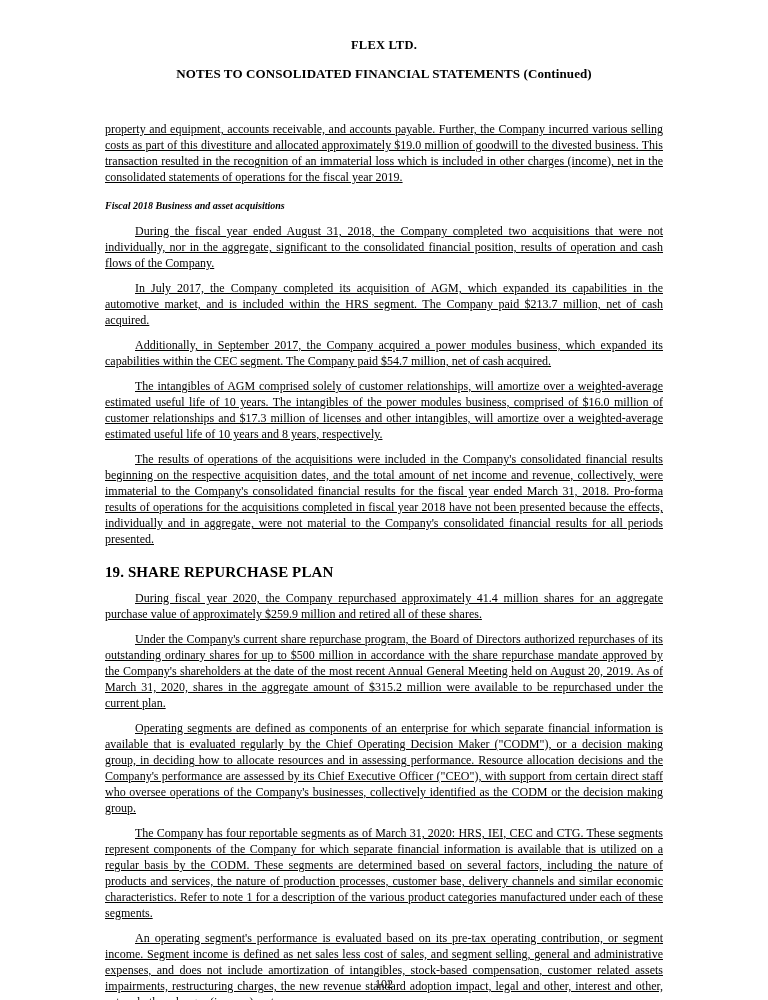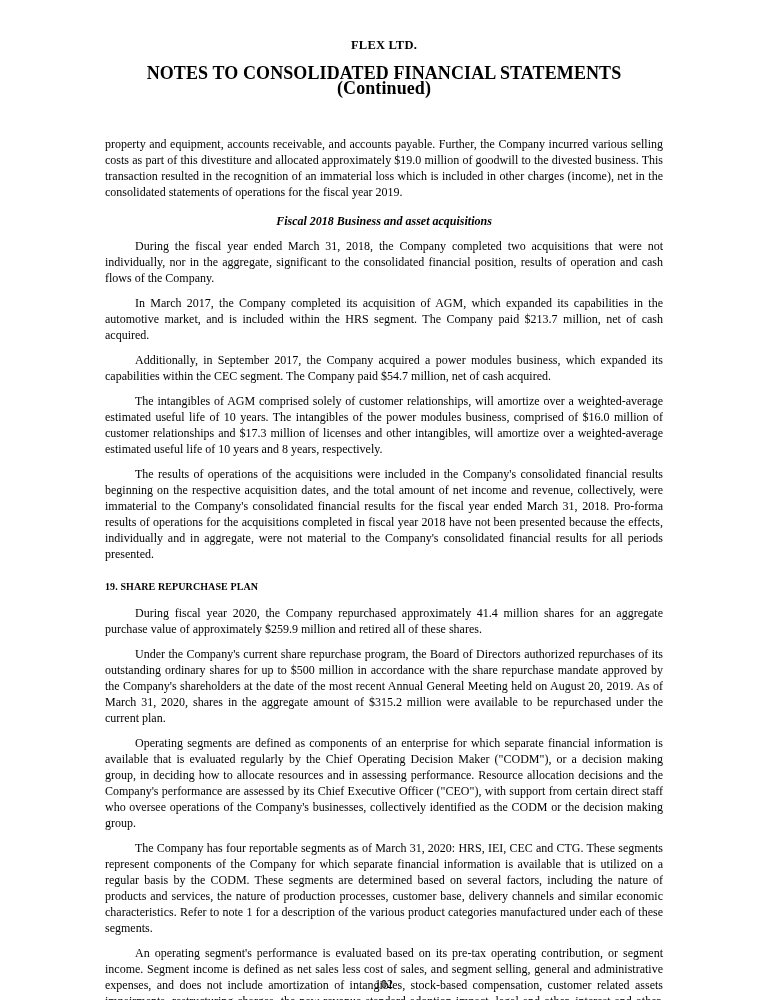--- a/index.html
+++ b/index.html
@@ -20,43 +20,43 @@
   }
   .doc-header { text-align: center; }
   .doc-title {
     font-weight: bold;
     font-size: 12.5px;
     line-height: 15px;
     letter-spacing: 0.2px;
   }
   .doc-subtitle {
     font-weight: bold;
-    font-size: 18px;
+    font-size: 13px;
     line-height: 15px;
     margin-top: 13px;
     letter-spacing: 0.1px;
   }
   .doc-body {
     margin-top: 40px;
     font-size: 12px;
     line-height: 16px;
     text-align: justify;
   }
-  .para { margin-bottom: 9px; }
+  .para { margin-bottom: 9px; text-decoration: underline; }
   .para.indent { text-indent: 30px; }
   .h-italic {
-    font-size: 12px;
+    font-size: 10px;
     font-weight: bold;
     font-style: italic;
-    text-align: center;
+    text-align: left;
     margin: 13px 0 9px 0;
     line-height: 16px;
   }
   .h-bold {
-    font-size: 10px;
+    font-size: 15px;
     font-weight: bold;
     text-align: left;
     margin: 17px 0 10px 0;
     line-height: 16px;
     letter-spacing: 0.1px;
   }
   .page-footer {
     position: absolute;
     left: 0;
     bottom: 25px;
@@ -73,22 +73,22 @@
 
   <div class="doc-header">
     <div class="doc-title">FLEX LTD.</div>
     <div class="doc-subtitle">NOTES TO CONSOLIDATED FINANCIAL STATEMENTS (Continued)</div>
   </div>
 
   <div class="doc-body">
     <p class="para">property and equipment, accounts receivable, and accounts payable. Further, the Company incurred various selling costs as part of this divestiture and allocated approximately $19.0 million of goodwill to the divested business. This transaction resulted in the recognition of an immaterial loss which is included in other charges (income), net in the consolidated statements of operations for the fiscal year 2019.</p>
 
     <h3 class="h-italic">Fiscal 2018 Business and asset acquisitions</h3>
-    <p class="para indent">During the fiscal year ended March 31, 2018, the Company completed two acquisitions that were not individually, nor in the aggregate, significant to the consolidated financial position, results of operation and cash flows of the Company.</p>
-    <p class="para indent">In March 2017, the Company completed its acquisition of AGM, which expanded its capabilities in the automotive market, and is included within the HRS segment. The Company paid $213.7 million, net of cash acquired.</p>
+    <p class="para indent">During the fiscal year ended August 31, 2018, the Company completed two acquisitions that were not individually, nor in the aggregate, significant to the consolidated financial position, results of operation and cash flows of the Company.</p>
+    <p class="para indent">In July 2017, the Company completed its acquisition of AGM, which expanded its capabilities in the automotive market, and is included within the HRS segment. The Company paid $213.7 million, net of cash acquired.</p>
     <p class="para indent">Additionally, in September 2017, the Company acquired a power modules business, which expanded its capabilities within the CEC segment. The Company paid $54.7 million, net of cash acquired.</p>
     <p class="para indent">The intangibles of AGM comprised solely of customer relationships, will amortize over a weighted-average estimated useful life of 10 years. The intangibles of the power modules business, comprised of $16.0 million of customer relationships and $17.3 million of licenses and other intangibles, will amortize over a weighted-average estimated useful life of 10 years and 8 years, respectively.</p>
     <p class="para indent">The results of operations of the acquisitions were included in the Company's consolidated financial results beginning on the respective acquisition dates, and the total amount of net income and revenue, collectively, were immaterial to the Company's consolidated financial results for the fiscal year ended March 31, 2018. Pro-forma results of operations for the acquisitions completed in fiscal year 2018 have not been presented because the effects, individually and in aggregate, were not material to the Company's consolidated financial results for all periods presented.</p>
 
     <h2 class="h-bold">19. SHARE REPURCHASE PLAN</h2>
     <p class="para indent">During fiscal year 2020, the Company repurchased approximately 41.4 million shares for an aggregate purchase value of approximately $259.9 million and retired all of these shares.</p>
     <p class="para indent">Under the Company's current share repurchase program, the Board of Directors authorized repurchases of its outstanding ordinary shares for up to $500 million in accordance with the share repurchase mandate approved by the Company's shareholders at the date of the most recent Annual General Meeting held on August 20, 2019. As of March 31, 2020, shares in the aggregate amount of $315.2 million were available to be repurchased under the current plan.</p>
 
     <p class="para indent">Operating segments are defined as components of an enterprise for which separate financial information is available that is evaluated regularly by the Chief Operating Decision Maker ("CODM"), or a decision making group, in deciding how to allocate resources and in assessing performance. Resource allocation decisions and the Company's performance are assessed by its Chief Executive Officer ("CEO"), with support from certain direct staff who oversee operations of the Company's businesses, collectively identified as the CODM or the decision making group.</p>
     <p class="para indent">The Company has four reportable segments as of March 31, 2020: HRS, IEI, CEC and CTG. These segments represent components of the Company for which separate financial information is available that is utilized on a regular basis by the CODM. These segments are determined based on several factors, including the nature of products and services, the nature of production processes, customer base, delivery channels and similar economic characteristics. Refer to note 1 for a description of the various product categories manufactured under each of these segments.</p>

